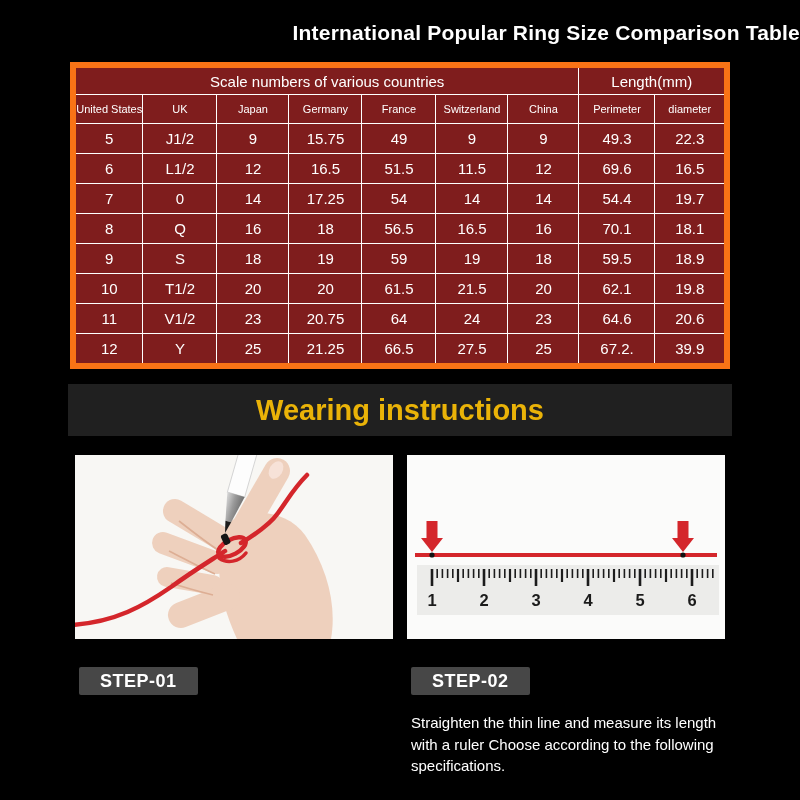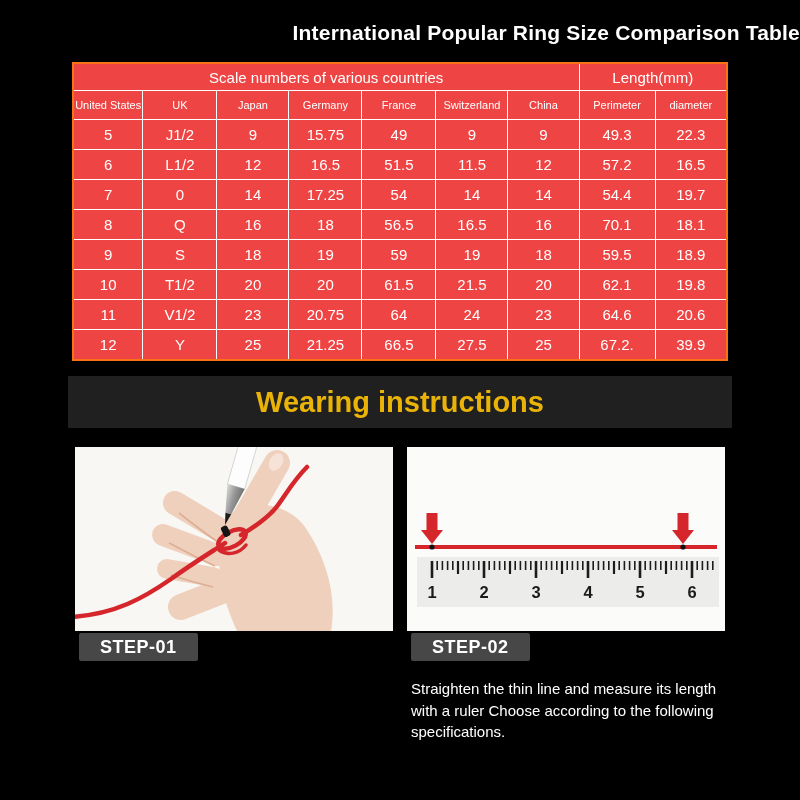--- a/index.html
+++ b/index.html
@@ -22,22 +22,22 @@
     letter-spacing:.2px;
     color:#ffffff;
   }
 
   
   table.ring{
     border-collapse:collapse;
     table-layout:fixed;
     margin:0 auto;
     width:656px;
-    border:2px solid #f97316;
-    background:#ef4444;
+    border:6px solid #f97316;
+    background:#7f1d1d;
   }
   table.ring th, table.ring td{
     border:1.5px solid #ffffff;
     text-align:center;
     vertical-align:middle;
     padding:0;
     color:#ffffff;
     font-weight:normal;
   }
   tr.group-row th{height:26px;font-size:15px;}
@@ -67,21 +67,21 @@
   }
   .figs{margin-top:19px;}
   .fig{
     width:318px;height:184px;
     background:#f8f7f4;
     overflow:hidden;
   }
   .fig svg{display:block;}
 
   
-  .steps{margin-top:2px;padding-left:8px;}
+  .steps{margin-top:28px;padding-left:8px;}
   .badge{
     display:inline-block;
     background:#474747;
     color:#ffffff;
     font-size:18px;
     font-weight:bold;
     line-height:28px;
     height:28px;
     padding:0 21px;
     border-radius:2px;
@@ -144,21 +144,21 @@
           <td>22.3</td>
         </tr>
         <tr>
           <td>6</td>
           <td>L1/2</td>
           <td>12</td>
           <td>16.5</td>
           <td>51.5</td>
           <td>11.5</td>
           <td>12</td>
-          <td>57.2</td>
+          <td>69.6</td>
           <td>16.5</td>
         </tr>
         <tr>
           <td>7</td>
           <td>0</td>
           <td>14</td>
           <td>17.25</td>
           <td>54</td>
           <td>14</td>
           <td>14</td>

